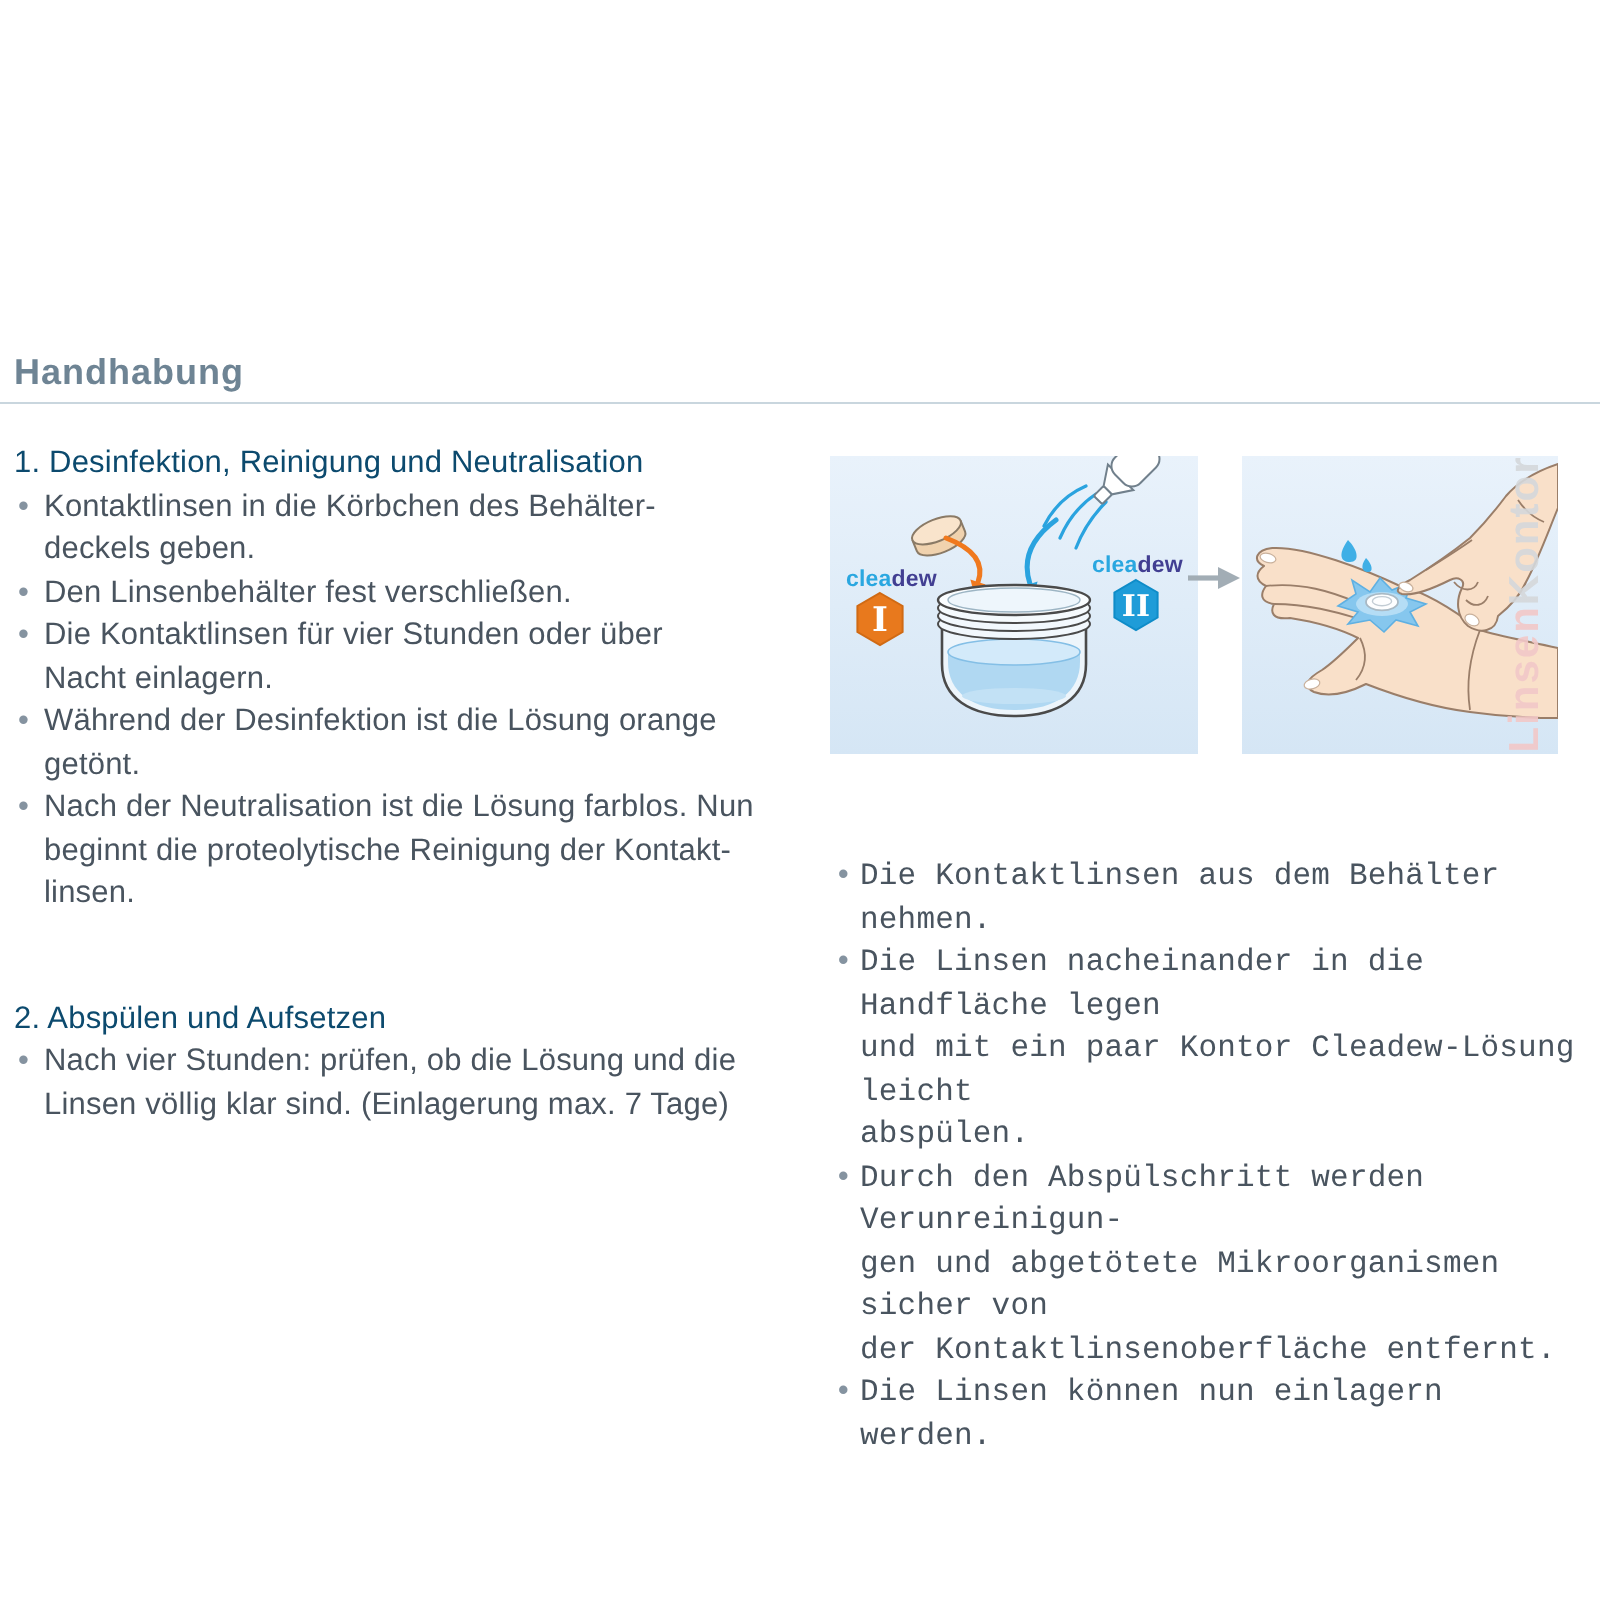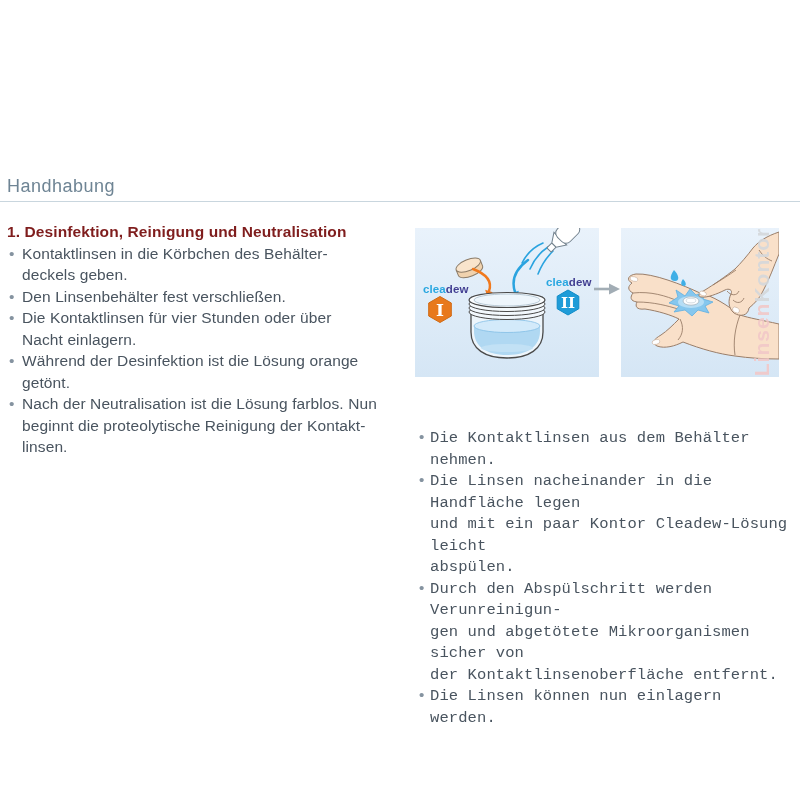--- a/index.html
+++ b/index.html
@@ -1,24 +1,24 @@
 <!DOCTYPE html>
 <html><head>
 <meta charset="utf-8">
 <style>
   html,body{margin:0;padding:0;background:#fff;}
   .page{position:relative;width:800px;height:800px;background:#ffffff;overflow:hidden;
         font-family:"Liberation Sans",sans-serif;font-size:15.5px;line-height:21.5px;
         color:#49545f;letter-spacing:.1px;}
   .page-title{position:absolute;left:7px;top:174px;font-size:18px;line-height:24px;
-        color:#6e8494;letter-spacing:.5px;font-weight:400;margin:0;}
+        color:#6e8494;letter-spacing:.5px;font-weight:700;margin:0;}
   .rule{position:absolute;left:0;top:201px;width:800px;height:0;border-top:1px solid #c9d6de;}
   .col-left{position:absolute;left:7px;top:221px;width:410px;}
   .col-right{position:absolute;left:415px;top:428px;width:380px;font-family:Liberation Mono, monospace;}
-  .sec-h{font-weight:700;color:#7f1d1d;letter-spacing:.1px;}
+  .sec-h{font-weight:400;color:#0c4a6e;letter-spacing:.1px;}
   .sec2{margin-top:41px;}
   ul.blist{margin:0;padding:0;list-style:none;}
   ul.blist li{position:relative;padding-left:15px;white-space:pre-line;}
   ul.blist li::before{content:"\2022";position:absolute;left:2px;top:0;color:#8593a0;}
   .illus-left{position:absolute;left:415px;top:228px;width:184px;height:149px;
         background:linear-gradient(180deg,#e9f2fb 0%,#d5e6f5 100%);overflow:hidden;}
   .illus-right{position:absolute;left:621px;top:228px;width:158px;height:149px;
         background:linear-gradient(180deg,#e9f2fb 0%,#d5e6f5 100%);overflow:hidden;}
   .illus-arrow{position:absolute;left:594px;top:282px;width:26px;height:14px;}
   svg{display:block;}
@@ -38,20 +38,27 @@
         <li>Kontaktlinsen in die Körbchen des Behälter-
 deckels geben.</li>
         <li>Den Linsenbehälter fest verschließen.</li>
         <li>Die Kontaktlinsen für vier Stunden oder über
 Nacht einlagern.</li>
         <li>Während der Desinfektion ist die Lösung orange
 getönt.</li>
         <li>Nach der Neutralisation ist die Lösung farblos. Nun
 beginnt die proteolytische Reinigung der Kontakt-
 linsen.</li>
+      </ul>
+    </section>
+    <section class="sec2">
+      <div class="sec-h">2. Abspülen und Aufsetzen</div>
+      <ul class="blist">
+        <li>Nach vier Stunden: prüfen, ob die Lösung und die
+Linsen völlig klar sind. (Einlagerung max. 7 Tage)</li>
       </ul>
     </section>
   </div>
 
   <div class="col-right">
     <ul class="blist">
       <li>Die Kontaktlinsen aus dem Behälter nehmen.</li>
       <li>Die Linsen nacheinander in die Handfläche legen
 und mit ein paar Kontor Cleadew-Lösung leicht
 abspülen.</li>

